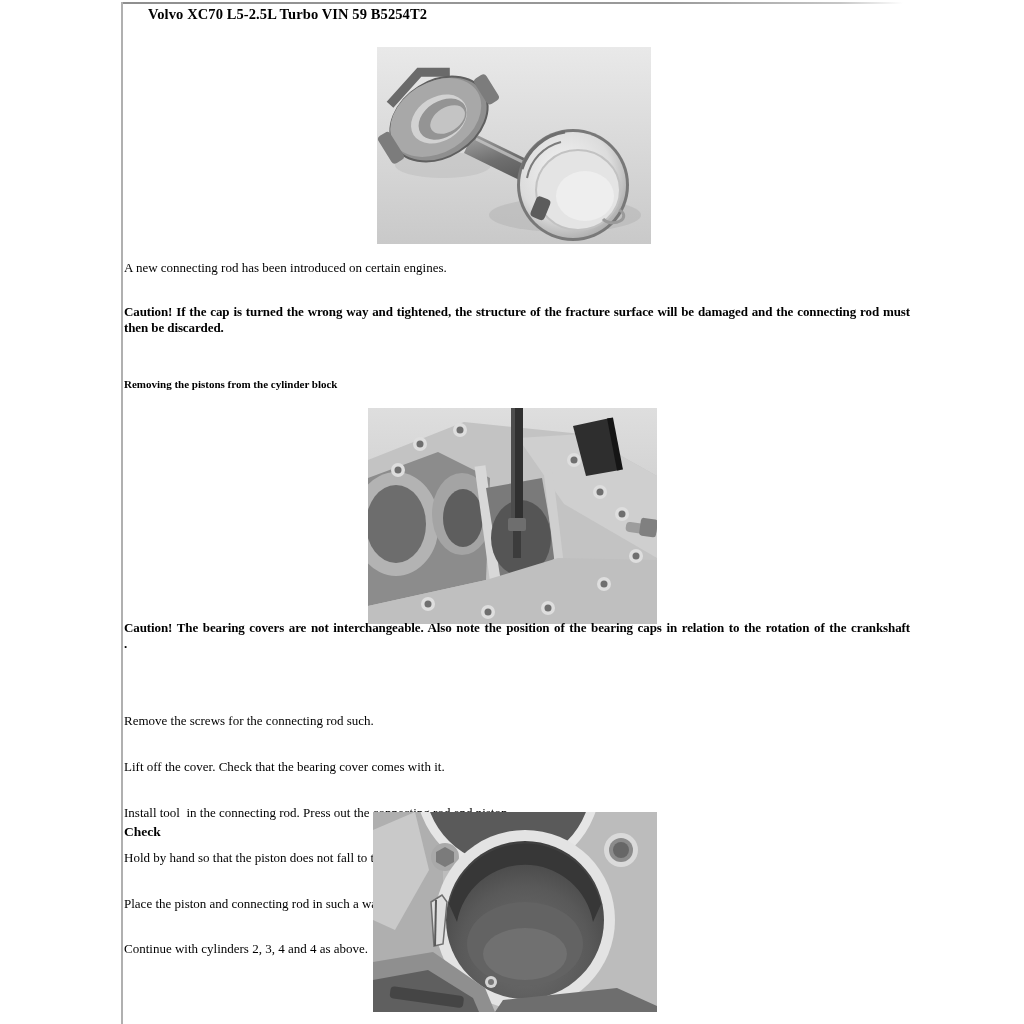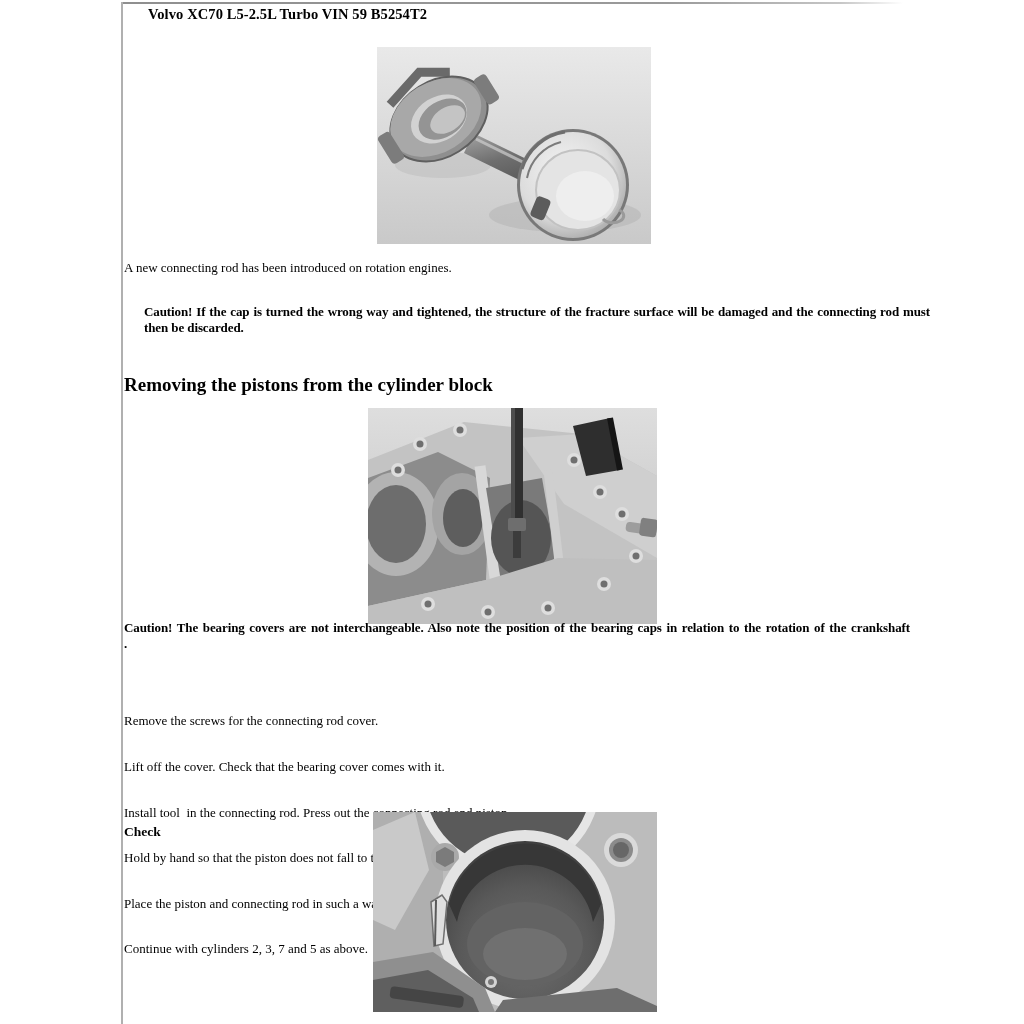--- a/index.html
+++ b/index.html
@@ -15,26 +15,26 @@
     position:absolute; left:121px; top:2px; width:2px; height:1022px; background:#b0b0b0;
   }
   .title {
     position:absolute; left:148px; top:6px; font-weight:bold; font-size:14.5px; letter-spacing:0.1px;
   }
   .text {
     position:absolute; left:124px; width:786px; font-size:13px; line-height:15.5px;
   }
   .bold { font-weight:bold; }
   .tight { letter-spacing:-0.1px; }
-  .justify { text-align:justify;margin-left:20px; }
+  .justify { text-align:justify; }
   .stretch { text-align:justify; text-align-last:justify; }
   .intro    { top:260px; }
   .caution1 { top:304px; }
   .note1    { top:348px; }
-  .head-removing { top:377px; font-size:19px; }
+  .head-removing { top:377px; font-size:11px; }
   .caution2 { top:620px; }
   .steps    { top:683px; line-height:15.2px; white-space:pre-wrap; }
   .head-check { top:786px; font-size:13.5px;margin-top:38px; }
   figure.photo { position:absolute; margin:0; padding:0; line-height:0; }
   .fig1 { left:377px; top:47px;  width:274px; height:197px; }
   .fig2 { left:368px; top:408px; width:289px; height:216px; }
   .fig3 { left:373px; top:812px; width:284px; height:200px; }
 </style>
 </head>
 <body>
@@ -84,21 +84,21 @@
       <path d="M 145 122 A 53 53 0 0 1 188 85" stroke="#6e6e6e" stroke-width="3" fill="none"></path>
       <path d="M 150 131 A 46 46 0 0 1 184 95" stroke="#7b7b7b" stroke-width="2" fill="none"></path>
       <ellipse cx="201" cy="143" rx="42" ry="40" fill="#e4e4e4" stroke="#c2c2c2" stroke-width="2"></ellipse>
       <ellipse cx="208" cy="149" rx="29" ry="25" fill="#eeeeee"></ellipse>
       <path d="M 226 172 a 11 7 0 1 0 16 -9" stroke="#9a9a9a" stroke-width="3" fill="none"></path>
       <rect x="156" y="150" width="15" height="22" rx="4" fill="#5c5c5c" transform="rotate(22 163 161)"></rect>
     </svg>
   </figure>
 
   <div class="text intro">
-    <div>A new connecting rod has been introduced on rotation engines.</div>
+    <div>A new connecting rod has been introduced on certain engines.</div>
   </div>
 
   <div class="text bold justify tight caution1">Caution! If the cap is turned the wrong way and tightened, the structure of the fracture surface will be damaged and the connecting rod must then be discarded.</div>
 
 
   <div class="text bold head-removing">Removing the pistons from the cylinder block</div>
 
   <figure class="photo fig2">
     <svg viewBox="0 0 289 216" width="289" height="216">
       <defs>
@@ -158,26 +158,26 @@
       </g>
     </svg>
   </figure>
 
   <div class="text caution2">
     <div class="bold stretch tight">Caution! The bearing covers are not interchangeable. Also note the position of the bearing caps in relation to the rotation of the crankshaft</div>
     <div class="bold">.</div>
   </div>
 
   <div class="text steps">
-    <div>Remove the screws for the connecting rod cover.</div>
+    <div>Remove the screws for the connecting rod such.</div>
     <div>Lift off the cover. Check that the bearing cover comes with it.</div>
     <div>Install tool  in the connecting rod. Press out the connecting rod and piston.</div>
     <div>Hold by hand so that the piston does not fall to the floor. Ensure that the bearing cover comes with it.</div>
     <div>Place the piston and connecting rod in such a way that they will be reinstalled in the correct cylinder.</div>
-    <div>Continue with cylinders 2, 3, 7 and 5 as above.</div>
+    <div>Continue with cylinders 2, 3, 4 and 4 as above.</div>
   </div>
 
   <div class="text bold head-check">Check</div>
 
   <figure class="photo fig3">
     <svg viewBox="0 0 284 200" width="284" height="200">
       <defs>
         <radialGradient id="f3bore" cx="0.5" cy="0.7" r="0.75">
           <stop offset="0" stop-color="#6f6f6f"></stop>
             <stop offset="0.55" stop-color="#595959"></stop>

